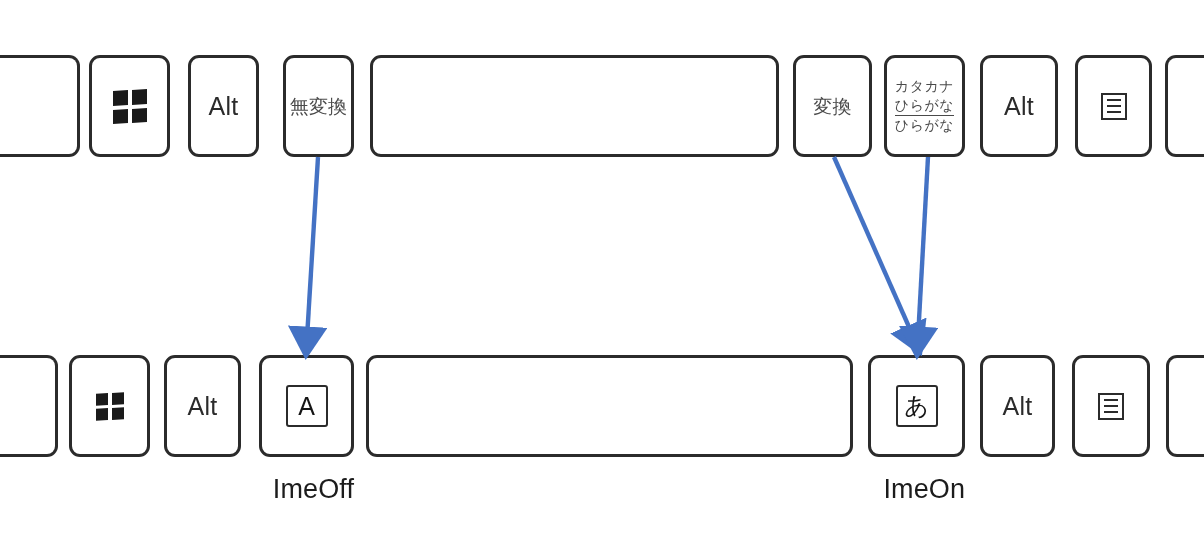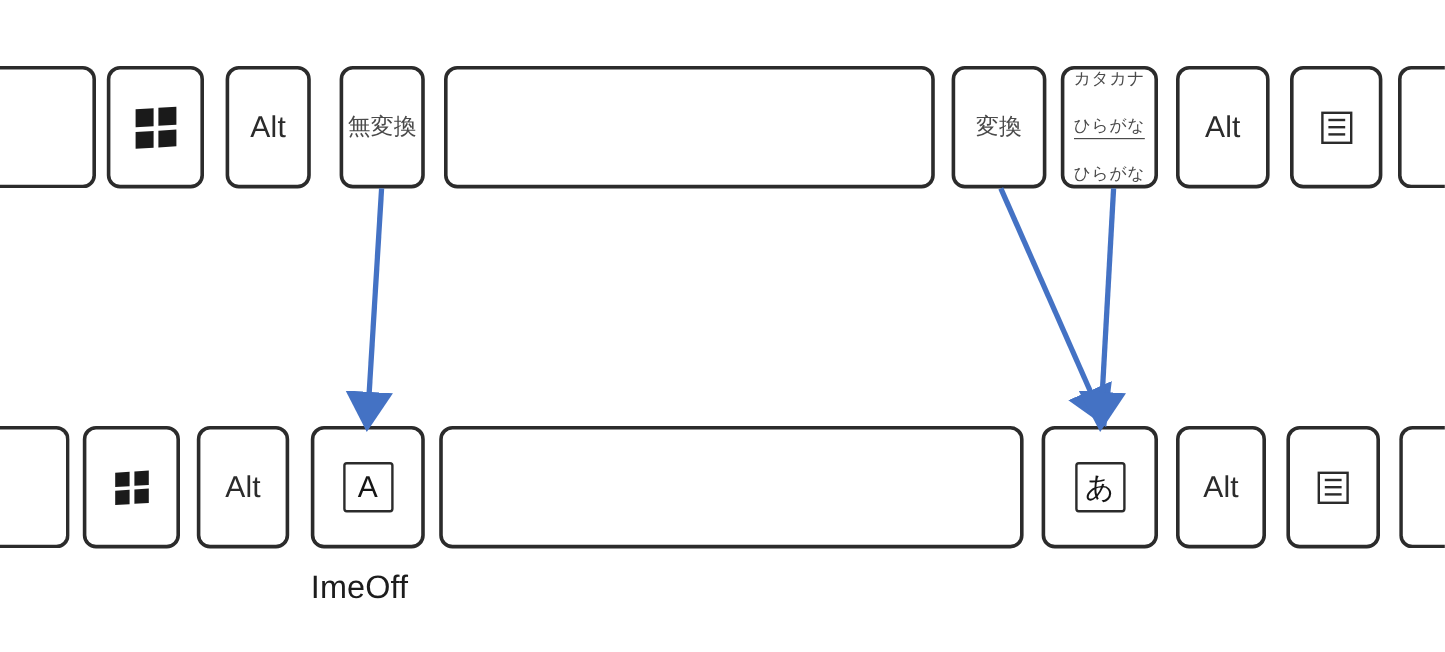--- a/index.html
+++ b/index.html
@@ -61,21 +61,20 @@
   
   .legend-stack {
     display: flex;
     flex-direction: column;
     align-items: center;
     font-family: "DejaVu Sans", "Liberation Sans", sans-serif;
     font-size: 14px;
     line-height: 1.32;
     color: #4a4a4a;
     letter-spacing: .5px;
-    gap: 20px;
   }
   .legend-stack .underlined {
     border-bottom: 1.6px solid #4a4a4a;
     padding-bottom: 1px;
     text-align: right;
   }
 
   
   .ime-box {
     border: 2.5px solid #2b2b2b;
@@ -130,21 +129,21 @@
     width: 1204px; height: 543px;
     pointer-events: none;
   }
 
   
   .caption {
     position: absolute;
     font-size: 27px;
     color: #1c1c1c;
     white-space: nowrap;
-    text-align: left;
+    text-align: right;
     letter-spacing: .1px;
   }
 </style>
 </head>
 <body>
 
 <div id="stage">
 
   <div>
 
@@ -251,14 +250,15 @@
 
     <line x1="318" y1="157" x2="307" y2="338" stroke="#4472c4" stroke-width="4.4" marker-end="url(#ah)"></line>
 
     <line x1="834" y1="157" x2="913" y2="336" stroke="#4472c4" stroke-width="4.4" marker-end="url(#ah)"></line>
 
     <line x1="928" y1="157" x2="918" y2="338" stroke="#4472c4" stroke-width="4.4" marker-end="url(#ah)"></line>
   </svg>
 
   <div class="caption" style="left:259px; top:474px; width:95px;">ImeOff</div>
 
+  <div class="caption" style="left:868px; top:474px; width:97px;">ImeOn</div>
 
 </div>
 
 </body></html>

